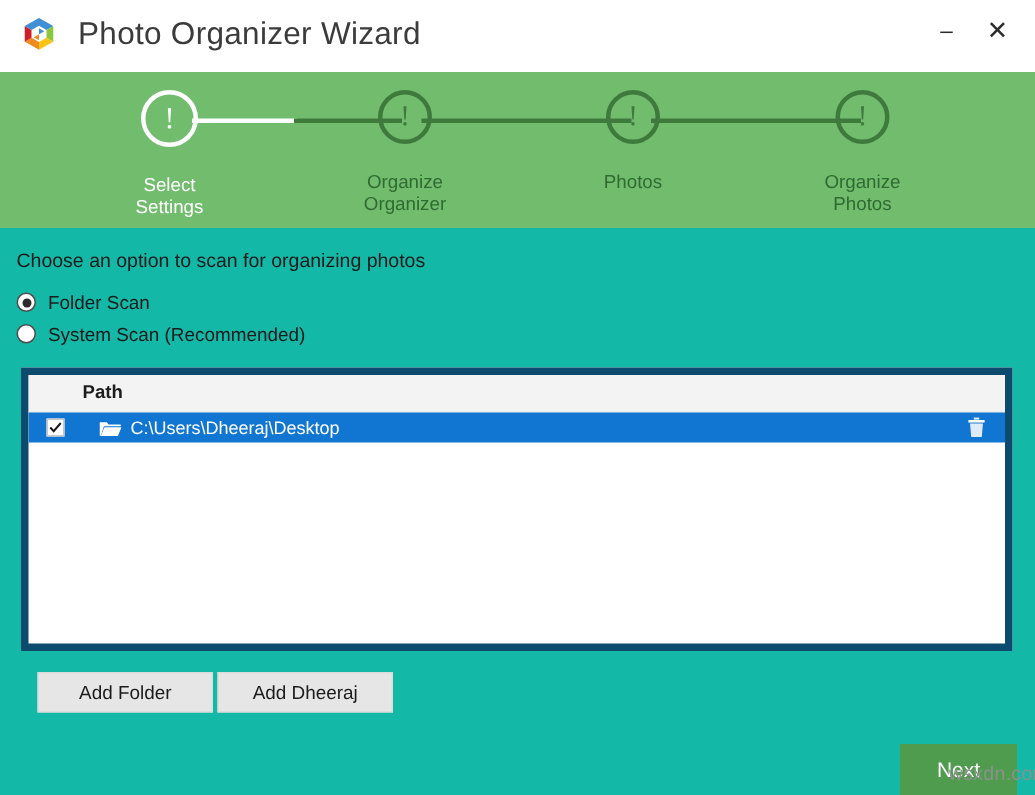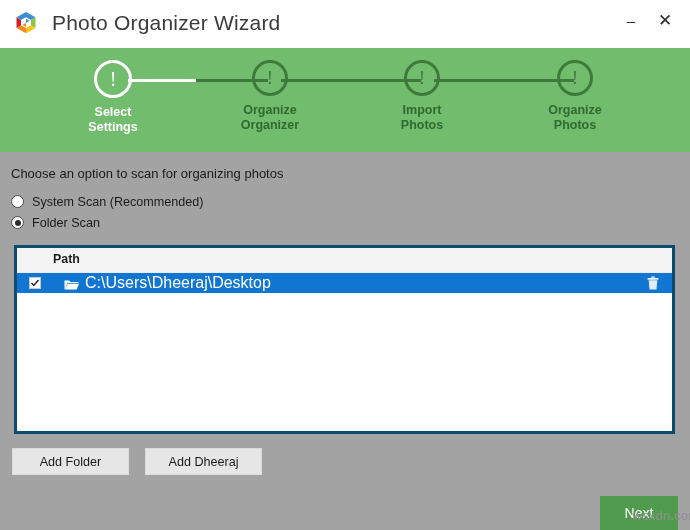--- a/index.html
+++ b/index.html
@@ -107,44 +107,44 @@
     font-family: "Liberation Serif", serif;
     margin-top: -1px;
   }
   .step.active .circle {
     border-color: #ffffff;
     width: 38px; height: 38px;
     border-width: 3px;
   }
   .step.active .circle .bang { color: #ffffff; font-size: 20px; }
   .step .label {
-    margin-top: 7px;
+    margin-top: 18px;
     font-size: 12.5px;
     line-height: 15px;
     color: #2f6b30;
-    font-weight: bold;
+    font-weight: normal;
   }
   .step.active .label { color: #ffffff; }
 
   .connector {
     position: absolute;
     top: 31px;
     height: 3px;
     background: #3e7a3c;
     z-index: 1;
   }
   .connector.done { background: #ffffff; }
 
   
   .content {
     position: absolute;
     left: 0; top: 152px;
     width: 690px;
     height: 378px;
-    background: #a3a3a3;
+    background: #14b8a6;
   }
   .prompt {
     position: absolute;
     left: 11px; top: 14px;
     font-size: 13px;
     color: #1b1b1b;
   }
   .radio-group {
     position: absolute;
     left: 11px; top: 40px;
@@ -177,21 +177,21 @@
   .radio-label {
     font-size: 12.6px;
     color: #1b1b1b;
   }
 
   
   .table-panel {
     position: absolute;
     left: 14px; top: 93px;
     width: 661px; height: 189px;
-    border: 3px solid #0c4a6e;
+    border: 5px solid #0c4a6e;
     background: #ffffff;
     box-sizing: border-box;
     overflow: hidden;
   }
   .table-head {
     height: 24px;
     background: #f3f3f3;
     position: relative;
     border-bottom: 1px solid #ececec;
   }
@@ -231,21 +231,21 @@
   }
   .row .cb svg { display: block; }
   .row .folder-icon {
     position: absolute;
     left: 47px;
     width: 15px; height: 12px;
   }
   .row .path-text {
     position: absolute;
     left: 68px;
-    font-size: 16px;
+    font-size: 12px;
     color: #ffffff;
     white-space: nowrap;
   }
   .row .trash-icon {
     position: absolute;
     right: 13px;
     width: 12px; height: 14px;
   }
 
   
@@ -255,21 +255,21 @@
     background: #e6e6e6;
     border: 1px solid #dcdcdc;
     box-sizing: border-box;
     font-size: 12.6px;
     color: #1b1b1b;
     display: flex;
     align-items: center;
     justify-content: center;
     cursor: default;
   }
-  #add-folder-button { left: 12px; top: 296px; width: 117px; text-align: right; }
+  #add-folder-button { left: 25px; top: 296px; width: 117px; text-align: right; }
   #add-photos-button { left: 145px; top: 296px; width: 117px; }
 
   .btn-next {
     position: absolute;
     left: 600px; top: 344px;
     width: 78px; height: 34px;
     background: #4f9c4f;
     color: #ffffff;
     font-size: 14px;
     display: flex;
@@ -344,21 +344,20 @@
           <div>Organize</div>
           <div>Organizer</div>
         </div>
       </div>
 
       <div class="step" style="left:346px;">
         <div class="circle">
           <span class="bang">!</span>
         </div>
         <div class="label">
-          <div>Import</div>
           <div>Photos</div>
         </div>
       </div>
 
       <div class="step" style="left:499px;">
         <div class="circle">
           <span class="bang">!</span>
         </div>
         <div class="label">
           <div>Organize</div>
@@ -367,27 +366,27 @@
       </div>
 
     </div>
   </div>
 
   <div class="content">
 
     <div class="prompt">Choose an option to scan for organizing photos</div>
 
     <div class="radio-group">
+      <div class="radio-row checked">
+        <span class="radio-mark"></span>
+        <span class="radio-label">Folder Scan</span>
+      </div>
       <div class="radio-row">
         <span class="radio-mark"></span>
         <span class="radio-label">System Scan (Recommended)</span>
-      </div>
-      <div class="radio-row checked">
-        <span class="radio-mark"></span>
-        <span class="radio-label">Folder Scan</span>
       </div>
     </div>
 
     <div class="table-panel">
       <div class="table-head">
         <span class="th-path">Path</span>
         <span class="th-remove">Remove</span>
       </div>
 
       <div class="row">

